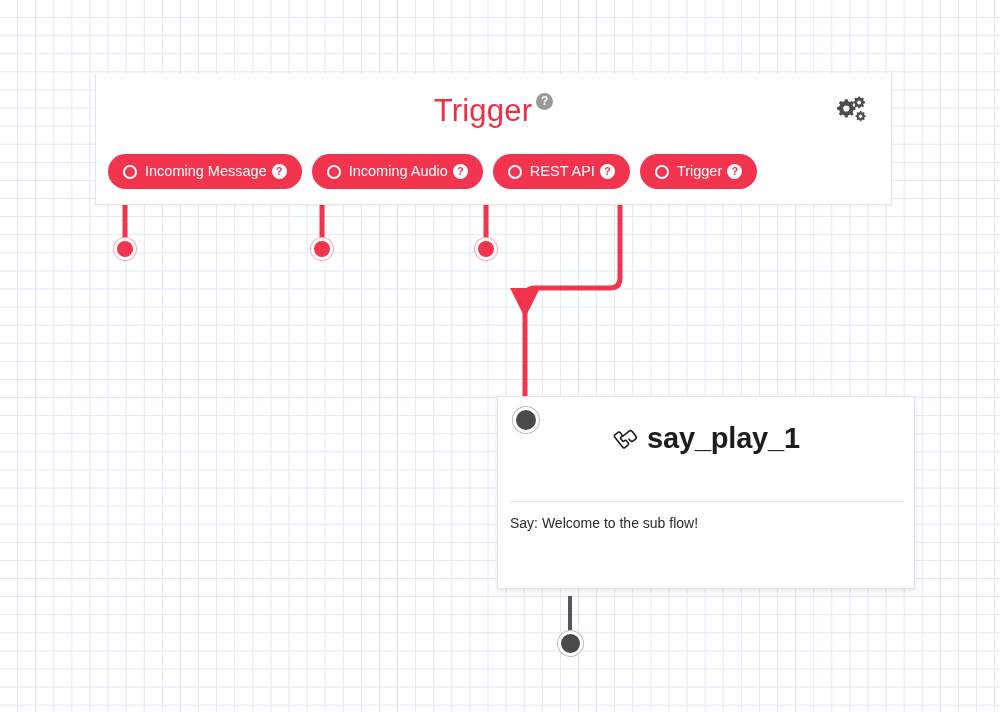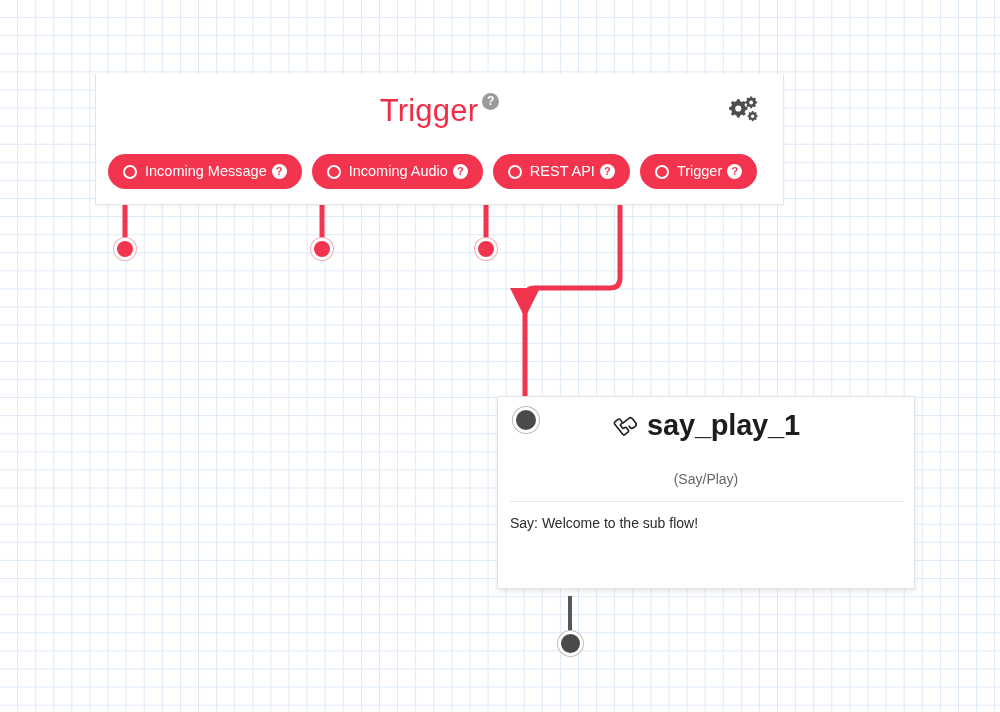--- a/index.html
+++ b/index.html
@@ -37,21 +37,21 @@
     width: 1000px;
     height: 712px;
     pointer-events: none;
   }
 
   
   #trigger-panel {
     position: absolute;
     left: 95px;
     top: 74px;
-    width: 689px;
+    width: 797px;
     height: 131px;
     background: #ffffff;
     border: 1px solid #e6e6e6;
     border-top: none;
     box-sizing: border-box;
     box-shadow: 0 1px 2px rgba(0,0,0,0.06);
   }
   #trigger-topbar {
     position: absolute;
     left: 95px;
@@ -156,21 +156,21 @@
     width: 418px;
     height: 193px;
     background: #ffffff;
     border: 1px solid #e3e3e3;
     box-sizing: border-box;
     box-shadow: 0 2px 5px rgba(0,0,0,0.10);
   }
   #node-title-row {
     position: absolute;
     left: 0;
-    top: 12px;
+    top: 25px;
     width: 100%;
     text-align: center;
     white-space: nowrap;
   }
   #handset-icon {
     display: inline-block;
     width: 28px;
     height: 28px;
     vertical-align: middle;
     margin-right: 7px;
@@ -349,21 +349,20 @@
       <span id="handset-icon">
         <svg viewBox="0 0 28 28" width="28" height="28" xmlns="http://www.w3.org/2000/svg">
           <g transform="rotate(-38 14 14)">
             <path d="M6.6 5.4 h4.0 a1.5 1.5 0 0 1 1.5 1.5 v2.6 a1.5 1.5 0 0 1 -1.5 1.5 h-0.9 a0.9 0.9 0 0 0 -0.9 0.9 v3.2 a0.9 0.9 0 0 0 0.9 0.9 h0.9 a1.5 1.5 0 0 1 1.5 1.5 v2.6 a1.5 1.5 0 0 1 -1.5 1.5 h-4.0 a1.5 1.5 0 0 1 -1.5 -1.5 v-13.2 a1.5 1.5 0 0 1 1.5 -1.5 z" fill="none" stroke="#1d1d1d" stroke-width="1.6"></path>
             <path d="M12.1 11.3 h7.6 a2.6 2.6 0 0 1 2.6 2.6 v5.1 a2.6 2.6 0 0 1 -2.6 2.6 h-2.0 a2.6 2.6 0 0 1 -2.6 -2.6 v-1.4" fill="none" stroke="#1d1d1d" stroke-width="1.6" stroke-linecap="round"></path>
           </g>
         </svg>
       </span><span id="node-title">say_play_1</span>
     </div>
 
-    <div id="node-subtitle">(Say/Play)</div>
     <div id="node-divider"></div>
     <div id="node-body-text">Say: Welcome to the sub flow!</div>
   </div>
 
   <div id="node-in-dot"></div>
 
   <div id="out-dot"></div>
 
 </div>
 

